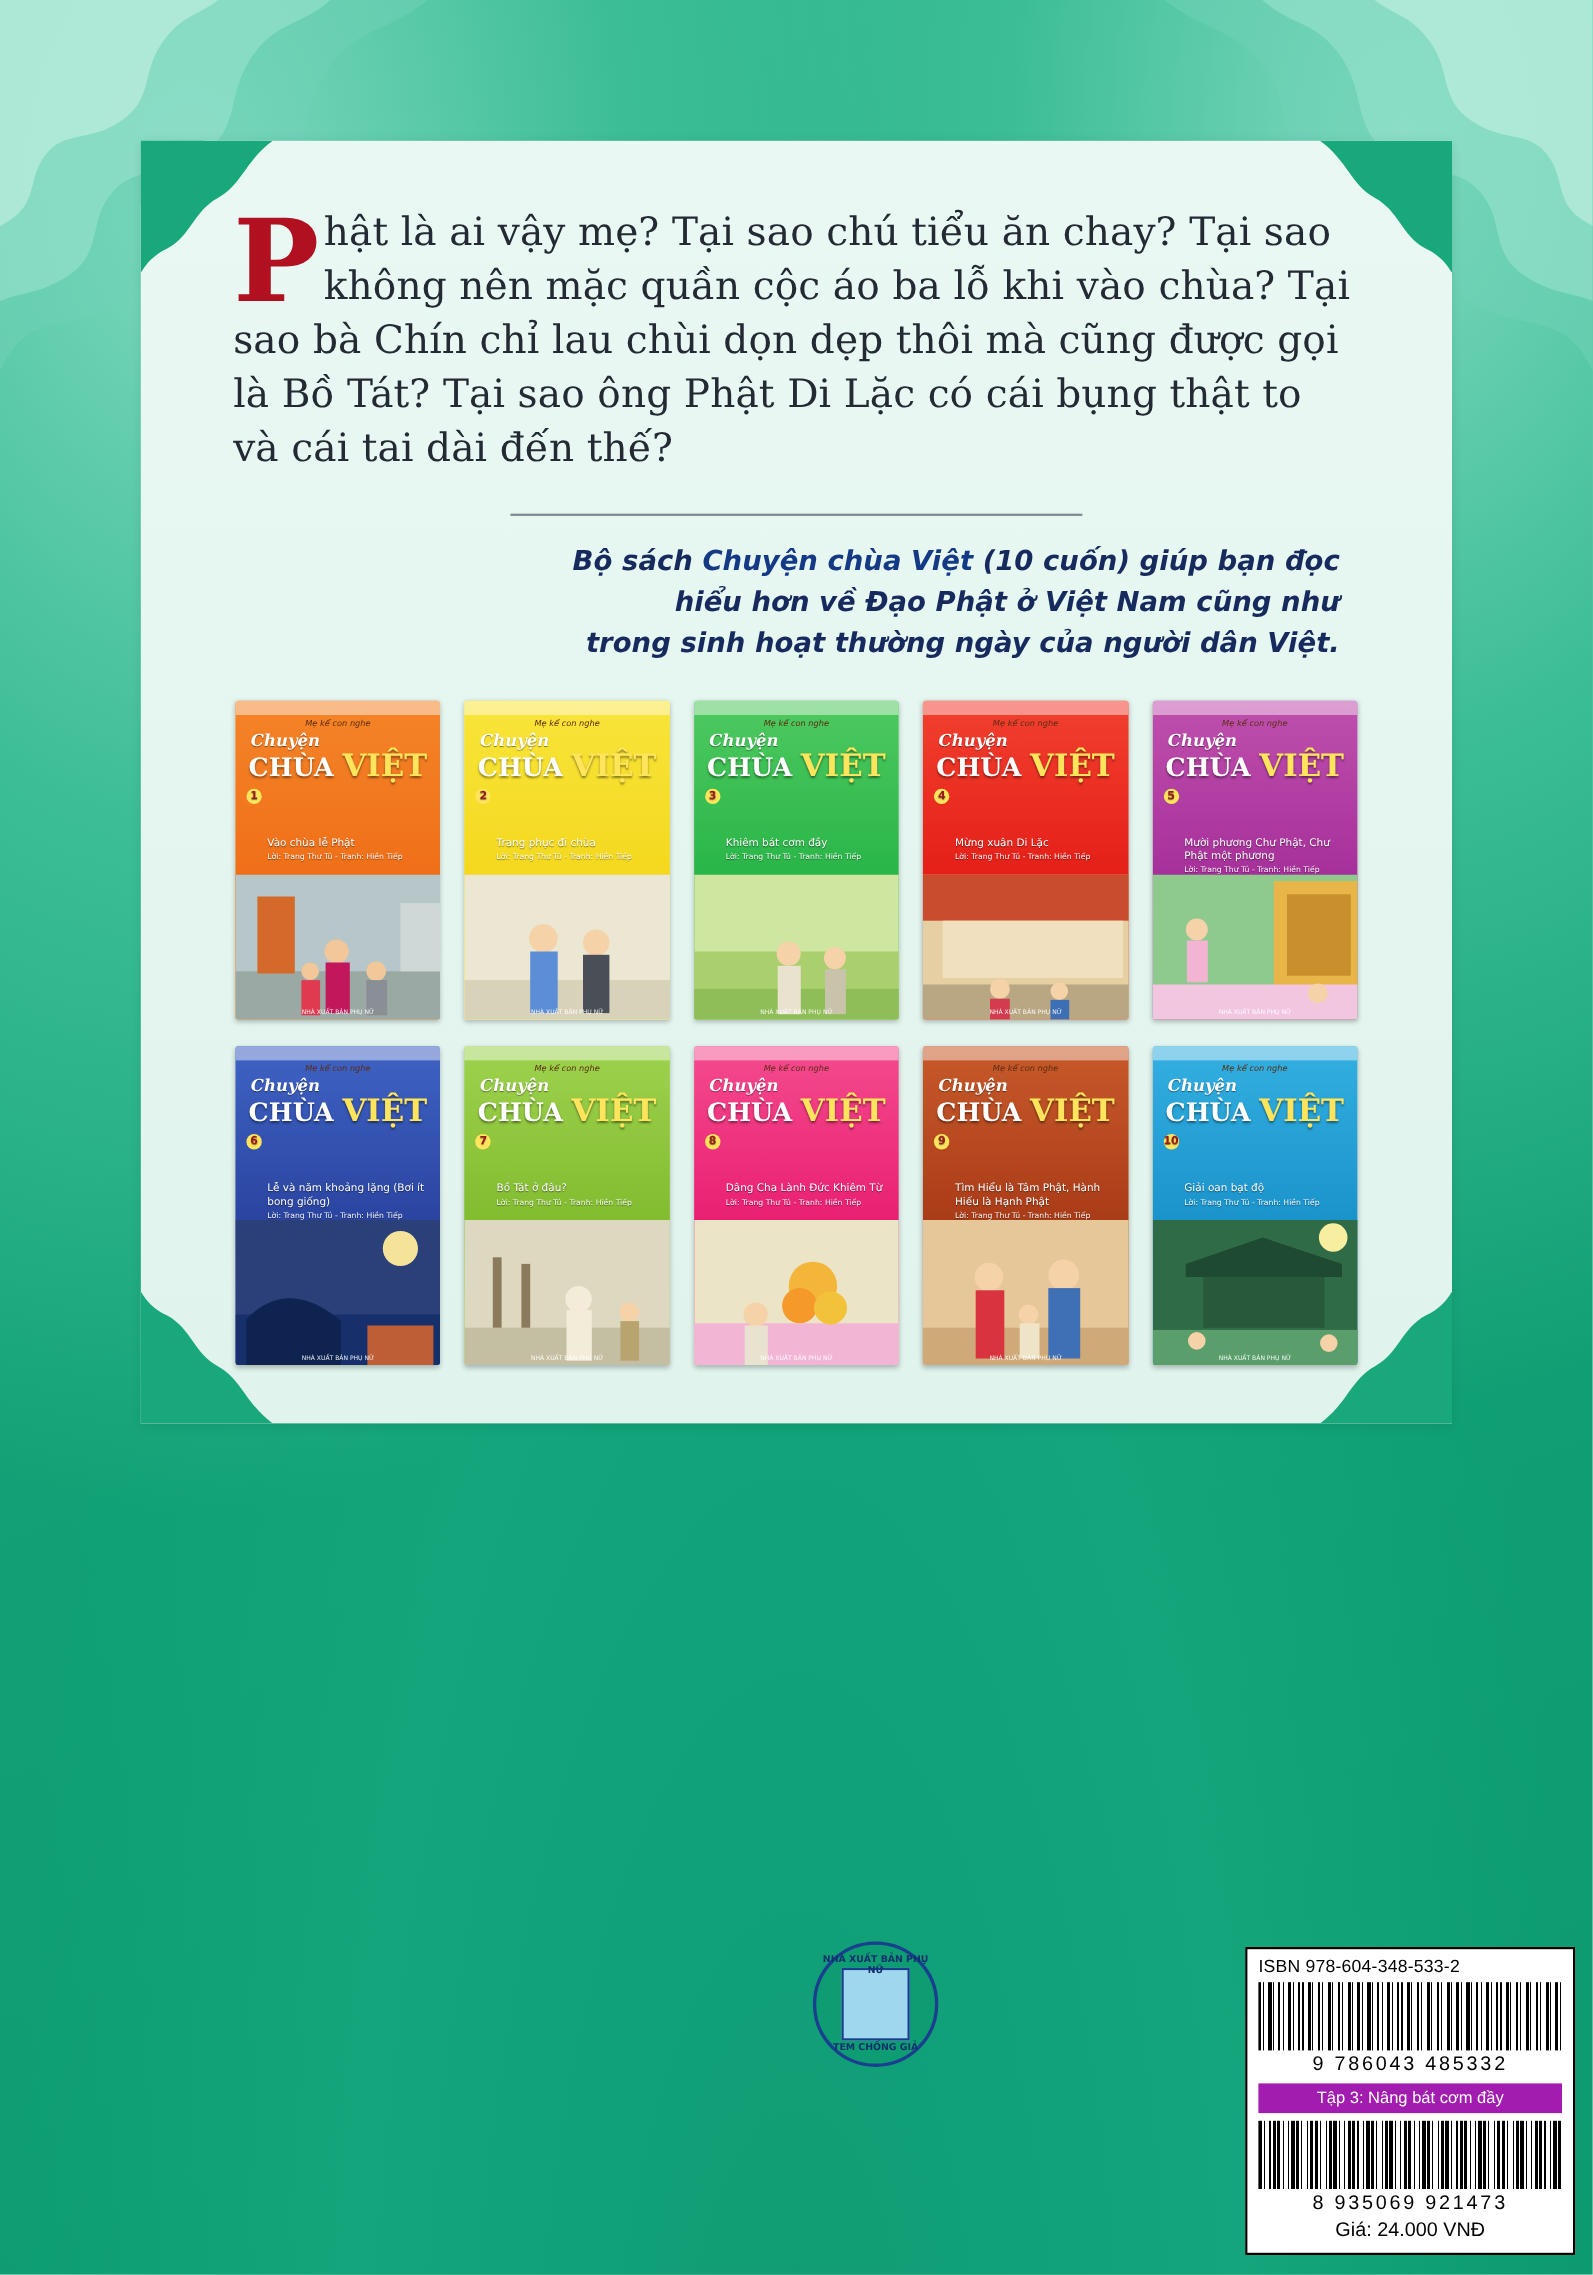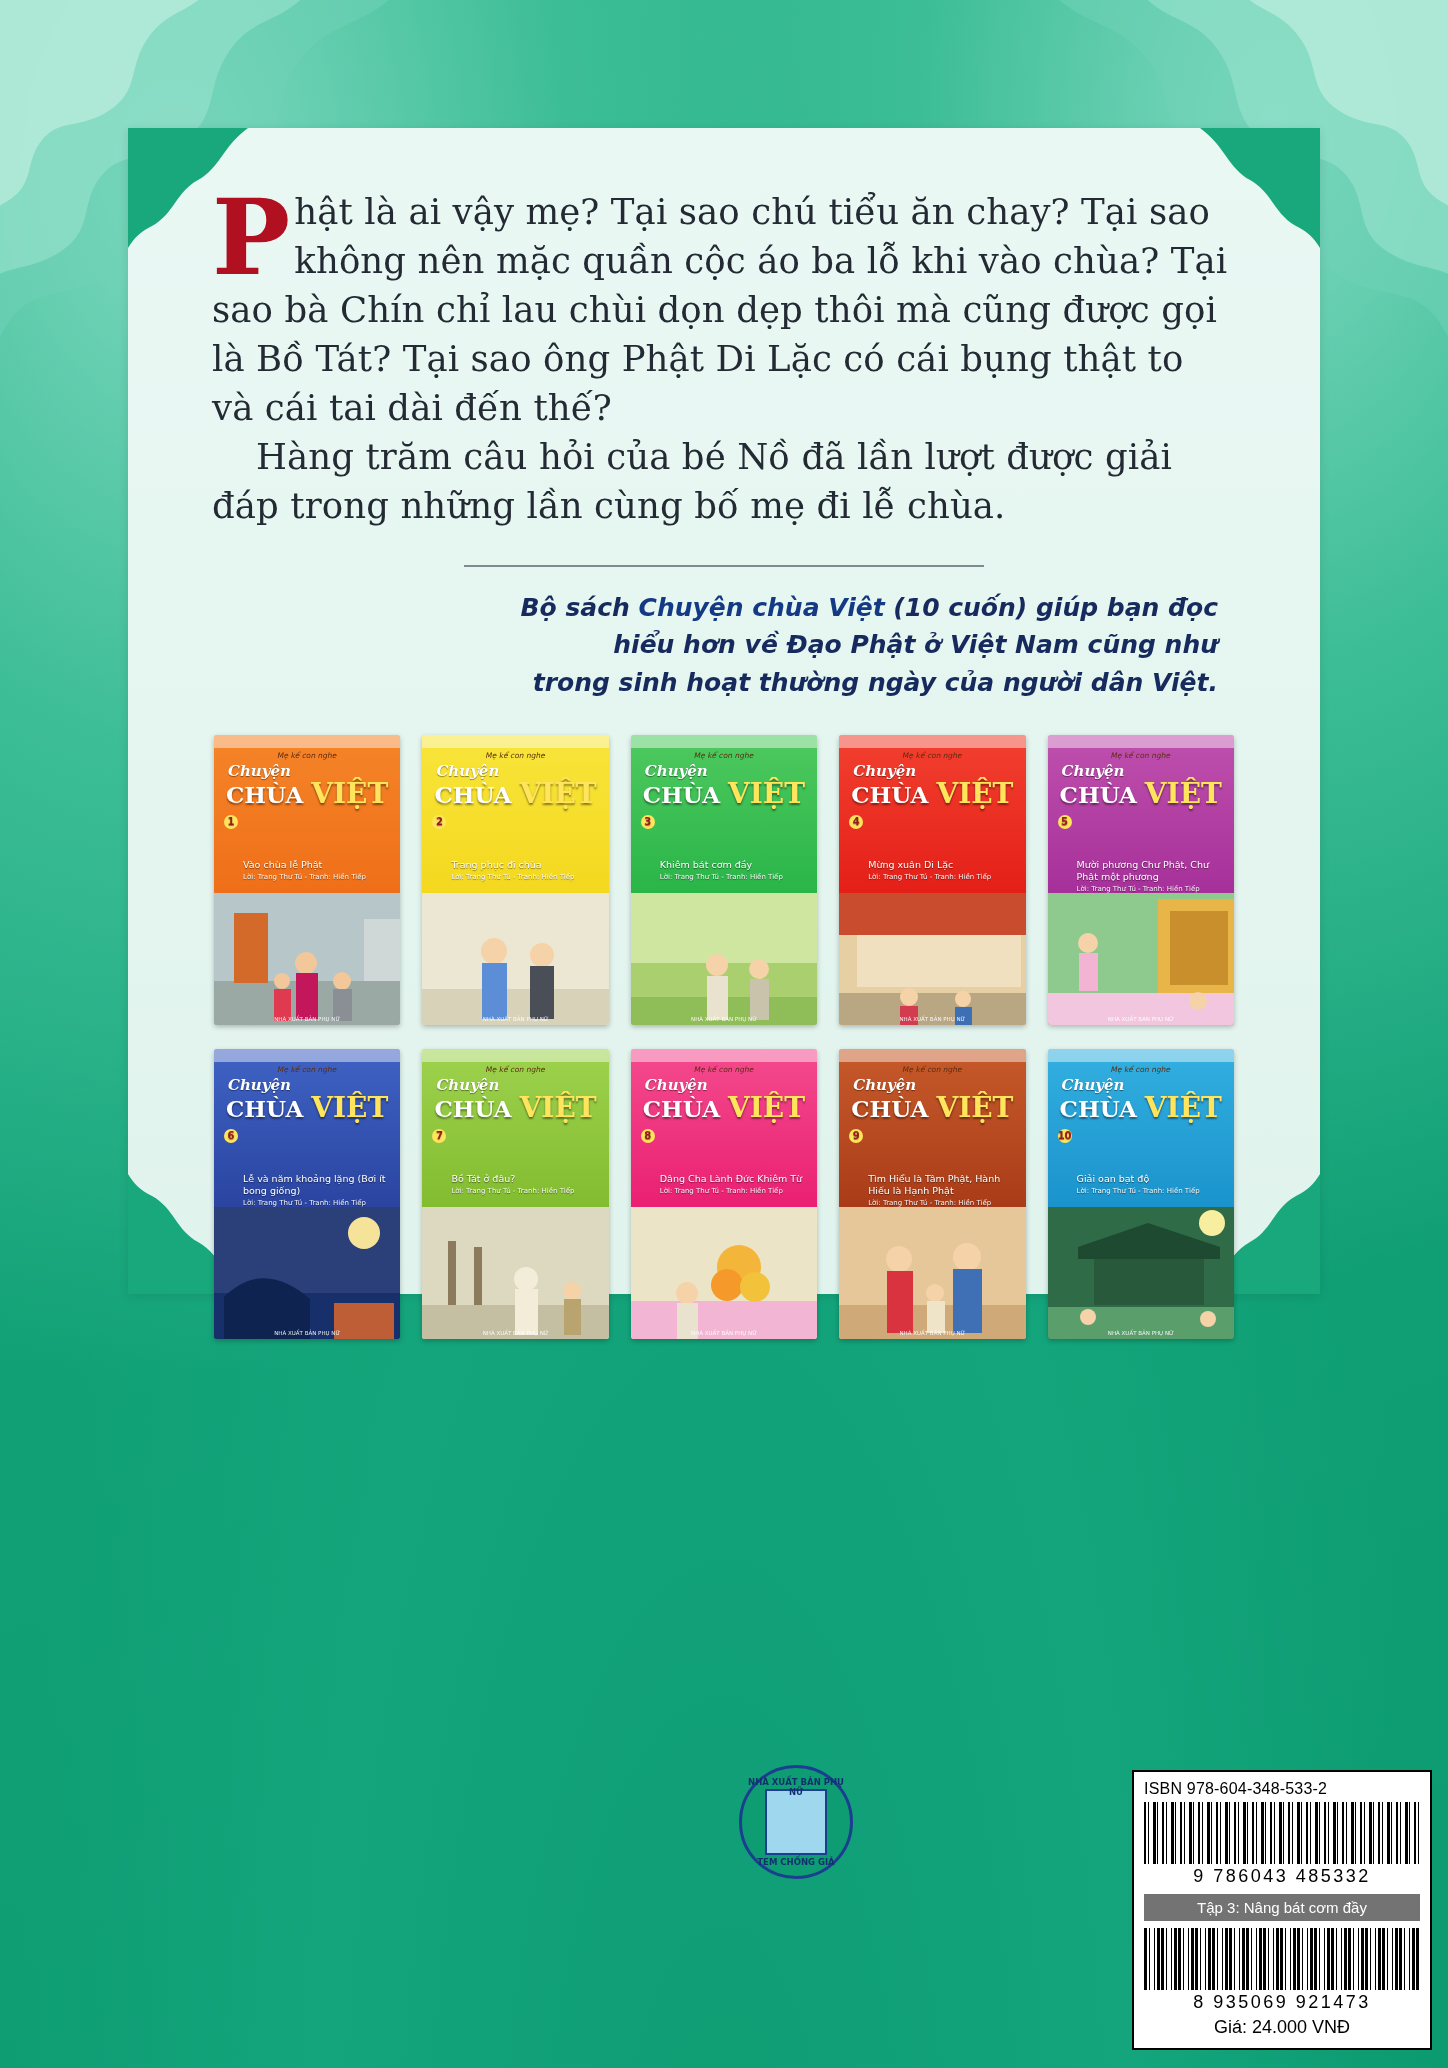--- a/index.html
+++ b/index.html
@@ -267,21 +267,21 @@
       #000 10px, #000 11px, #fff 11px, #fff 13px,
       #000 13px, #000 16px, #fff 16px, #fff 17px);
   }
   .barcode-digits {
     font-size: 18px;
     letter-spacing: 2.5px;
     margin-top: 2px;
     color: #000;
   }
   .volume-bar {
-    background: #737373;
+    background: #a21caf;
     color: #fff;
     font-size: 15px;
     padding: 5px 18px;
     margin: 7px 0 7px 0;
     font-weight: normal;
   }
   .price {
     font-size: 18px;
     color: #000;
     margin-top: 4px;
@@ -319,21 +319,20 @@
       <path d="M0,0 L120,0 C95,18 92,40 70,52 C48,64 46,86 24,98 C12,104 6,110 0,120 Z" fill="#18a87c"></path>
     </svg>
     <svg class="cloud" style="right:0;bottom:0;transform:scale(-1,-1)" width="120" height="120" viewBox="0 0 120 120">
       <path d="M0,0 L120,0 C95,18 92,40 70,52 C48,64 46,86 24,98 C12,104 6,110 0,120 Z" fill="#18a87c"></path>
     </svg>
 
     <div class="panel-inner">
 
       <div class="blurb">
         <p><span class="dropcap">P</span><span>hật là ai vậy mẹ? Tại sao chú tiểu ăn chay? Tại sao không nên mặc quần cộc áo ba lỗ khi vào chùa? Tại sao bà Chín chỉ lau chùi dọn dẹp thôi mà cũng được gọi là Bồ Tát? Tại sao ông Phật Di Lặc có cái bụng thật to và cái tai dài đến thế?</span></p>
-        <p class="second">Hàng trăm câu hỏi của bé Nồ đã lần lượt được giải đáp trong những lần cùng bố mẹ đi lễ chùa.</p>
       </div>
 
       <div class="rule"></div>
 
       <div class="series-note">
         <div><span>Bộ sách </span><span class="hl">Chuyện chùa Việt</span><span> (10 cuốn) giúp bạn đọc</span></div>
         <div>hiểu hơn về Đạo Phật ở Việt Nam cũng như</div>
         <div>trong sinh hoạt thường ngày của người dân Việt.</div>
       </div>
 

